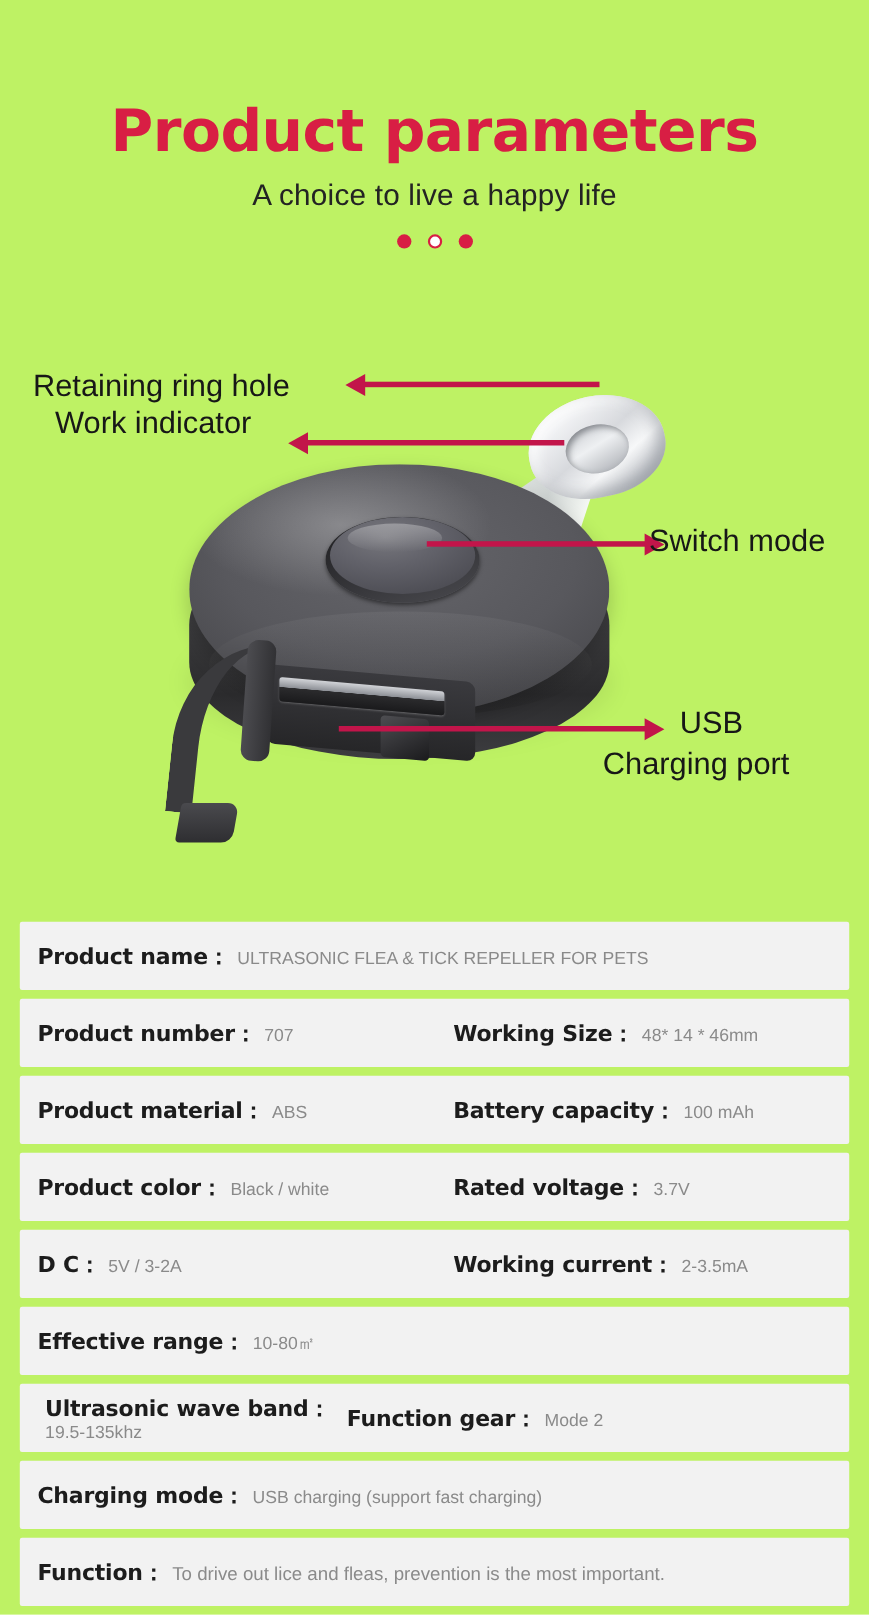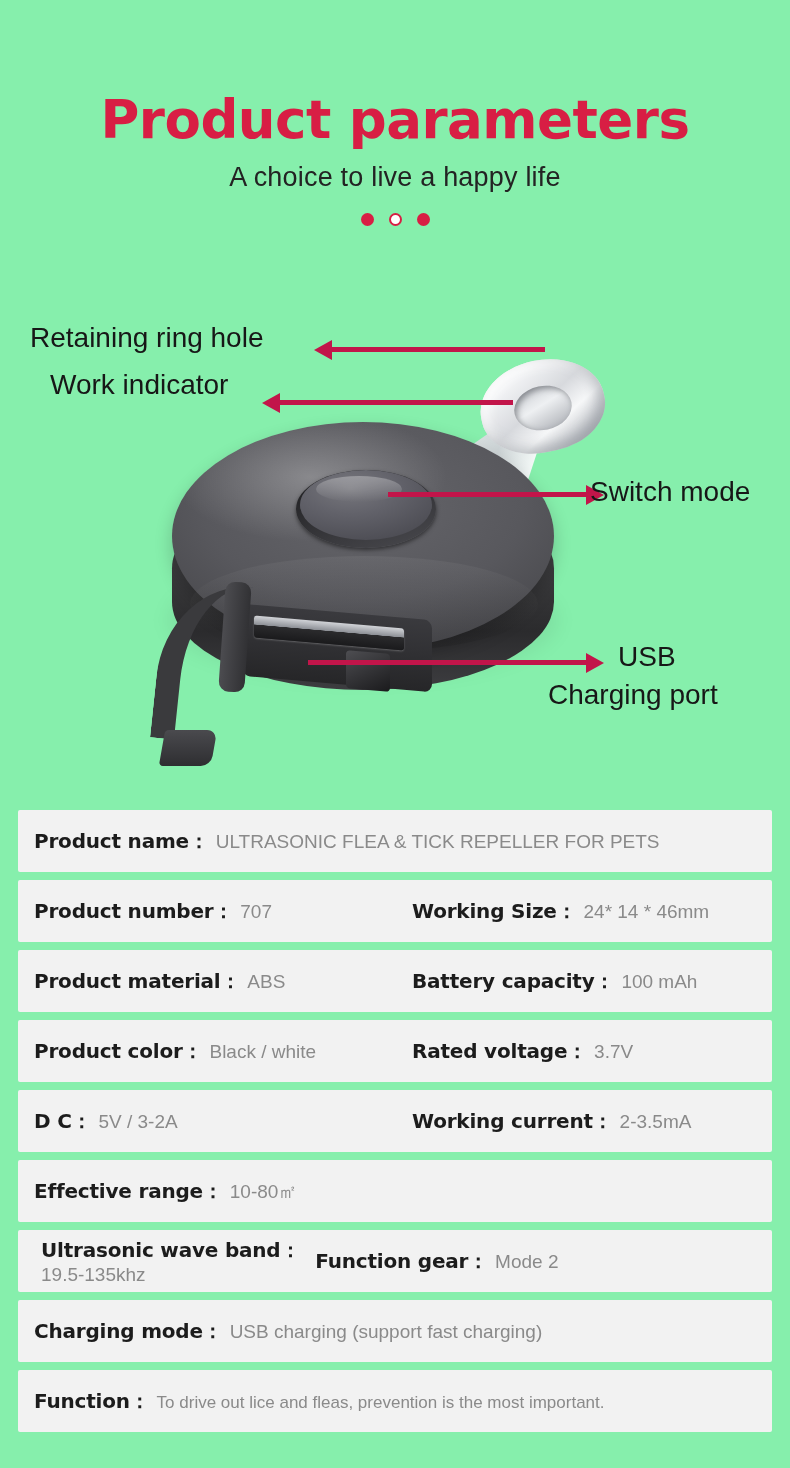--- a/index.html
+++ b/index.html
@@ -2,21 +2,21 @@
 <html><head>
 <meta charset="utf-8">
 <style>
   * { margin:0; padding:0; box-sizing:border-box; }
   html,body {
     width:790px; height:1468px;
     background:#ffffff;
     font-family:"Liberation Sans", sans-serif;
     overflow:hidden;
   }
-  .page { position:relative; width:790px; height:1468px; background:#86efac; }
+  .page { position:relative; width:790px; height:1468px; background:#bef264; }
 
   
   .header { padding-top:92px; text-align:center; }
   .title {
     font-family:"DejaVu Sans", sans-serif;
     font-size:53px; font-weight:700; letter-spacing:-0.5px;
     color:#d81e44; line-height:1.05;
   }
   .subtitle {
     margin-top:14px;
@@ -29,21 +29,21 @@
   .dot.hollow { background:#fff; border:2.5px solid #d81e44; }
 
   
   .product { position:absolute; left:0; top:300px; width:790px; height:500px; }
 
   .callout {
     position:absolute;
     font-family:"Liberation Sans", sans-serif;
     font-size:28px; color:#171717; white-space:nowrap; line-height:1.18;
   }
-  .c-ring   { left:30px;  top:21px; }
+  .c-ring   { left:30px;  top:34px; }
   .c-work   { left:50px;  top:68px; }
   .c-switch { left:590px; top:175px; }
   .c-usb    { left:618px; top:340px; }
   .c-usb2   { left:548px; top:378px; }
 
   
   .arrow { position:absolute; height:5px; background:#c2154a; }
   .arrow::after {
     content:""; position:absolute; top:50%; width:0; height:0;
     border-top:10px solid transparent; border-bottom:10px solid transparent;
@@ -155,38 +155,38 @@
     transform:skewY(5deg);
     box-shadow:0 1px 2px rgba(255,255,255,.25);
   }
   .usb-sq {
     position:absolute; left:196px; top:292px; width:44px; height:38px;
     background:linear-gradient(150deg,#4e4e52,#1a1a1c);
     border-radius:4px; transform:skewY(5deg);
   }
 
   
-  .spec { position:absolute; left:18px; top:810px; width:754px; }
+  .spec { position:absolute; left:18px; top:838px; width:754px; }
   .row {
     position:relative; display:flex; align-items:center;
     height:62px; margin-bottom:8px;
     background:#f2f2f2; border-radius:2px;
     padding:0 16px;
   }
   .cell { display:flex; align-items:baseline; white-space:nowrap; }
   .cell.col1 { width:378px; }
   .cell.col2 { flex:1; }
   .cell.full { width:100%; }
   .lab {
     font-family:"DejaVu Sans", sans-serif;
     font-size:20px; font-weight:700; color:#1c1c1c; letter-spacing:-0.2px;
   }
   .val {
     font-family:"Liberation Sans", sans-serif;
-    font-size:19px; font-weight:400; color:#8a8a8a; margin-left:7px;
+    font-size:16px; font-weight:400; color:#8a8a8a; margin-left:7px;
   }
   .val.sm { font-size:17px; }
   .row.wide .cell.col1 { width:auto; margin-right:22px;flex-direction:column; }
 </style>
 </head>
 <body>
 
 <div class="page">
 
   <div class="header">
@@ -243,21 +243,21 @@
           <span class="val">ULTRASONIC FLEA &amp; TICK REPELLER FOR PETS</span>
         </div>
       </div>
       <div class="row">
         <div class="cell col1">
           <span class="lab">Product number：</span>
           <span class="val">707</span>
         </div>
         <div class="cell col2">
           <span class="lab">Working Size：</span>
-          <span class="val">24* 14 * 46mm</span>
+          <span class="val">48* 14 * 46mm</span>
         </div>
       </div>
       <div class="row">
         <div class="cell col1">
           <span class="lab">Product material：</span>
           <span class="val">ABS</span>
         </div>
         <div class="cell col2">
           <span class="lab">Battery capacity：</span>
           <span class="val">100 mAh</span>

